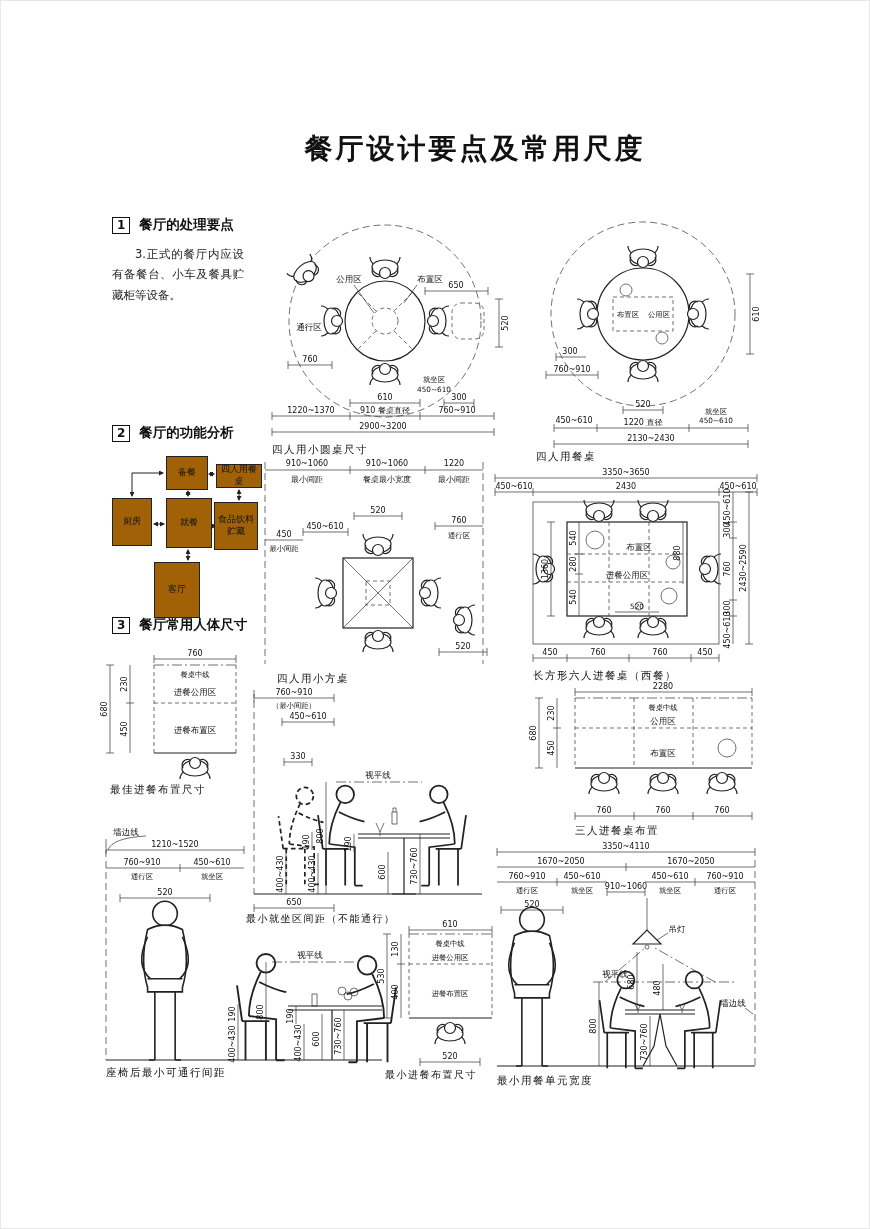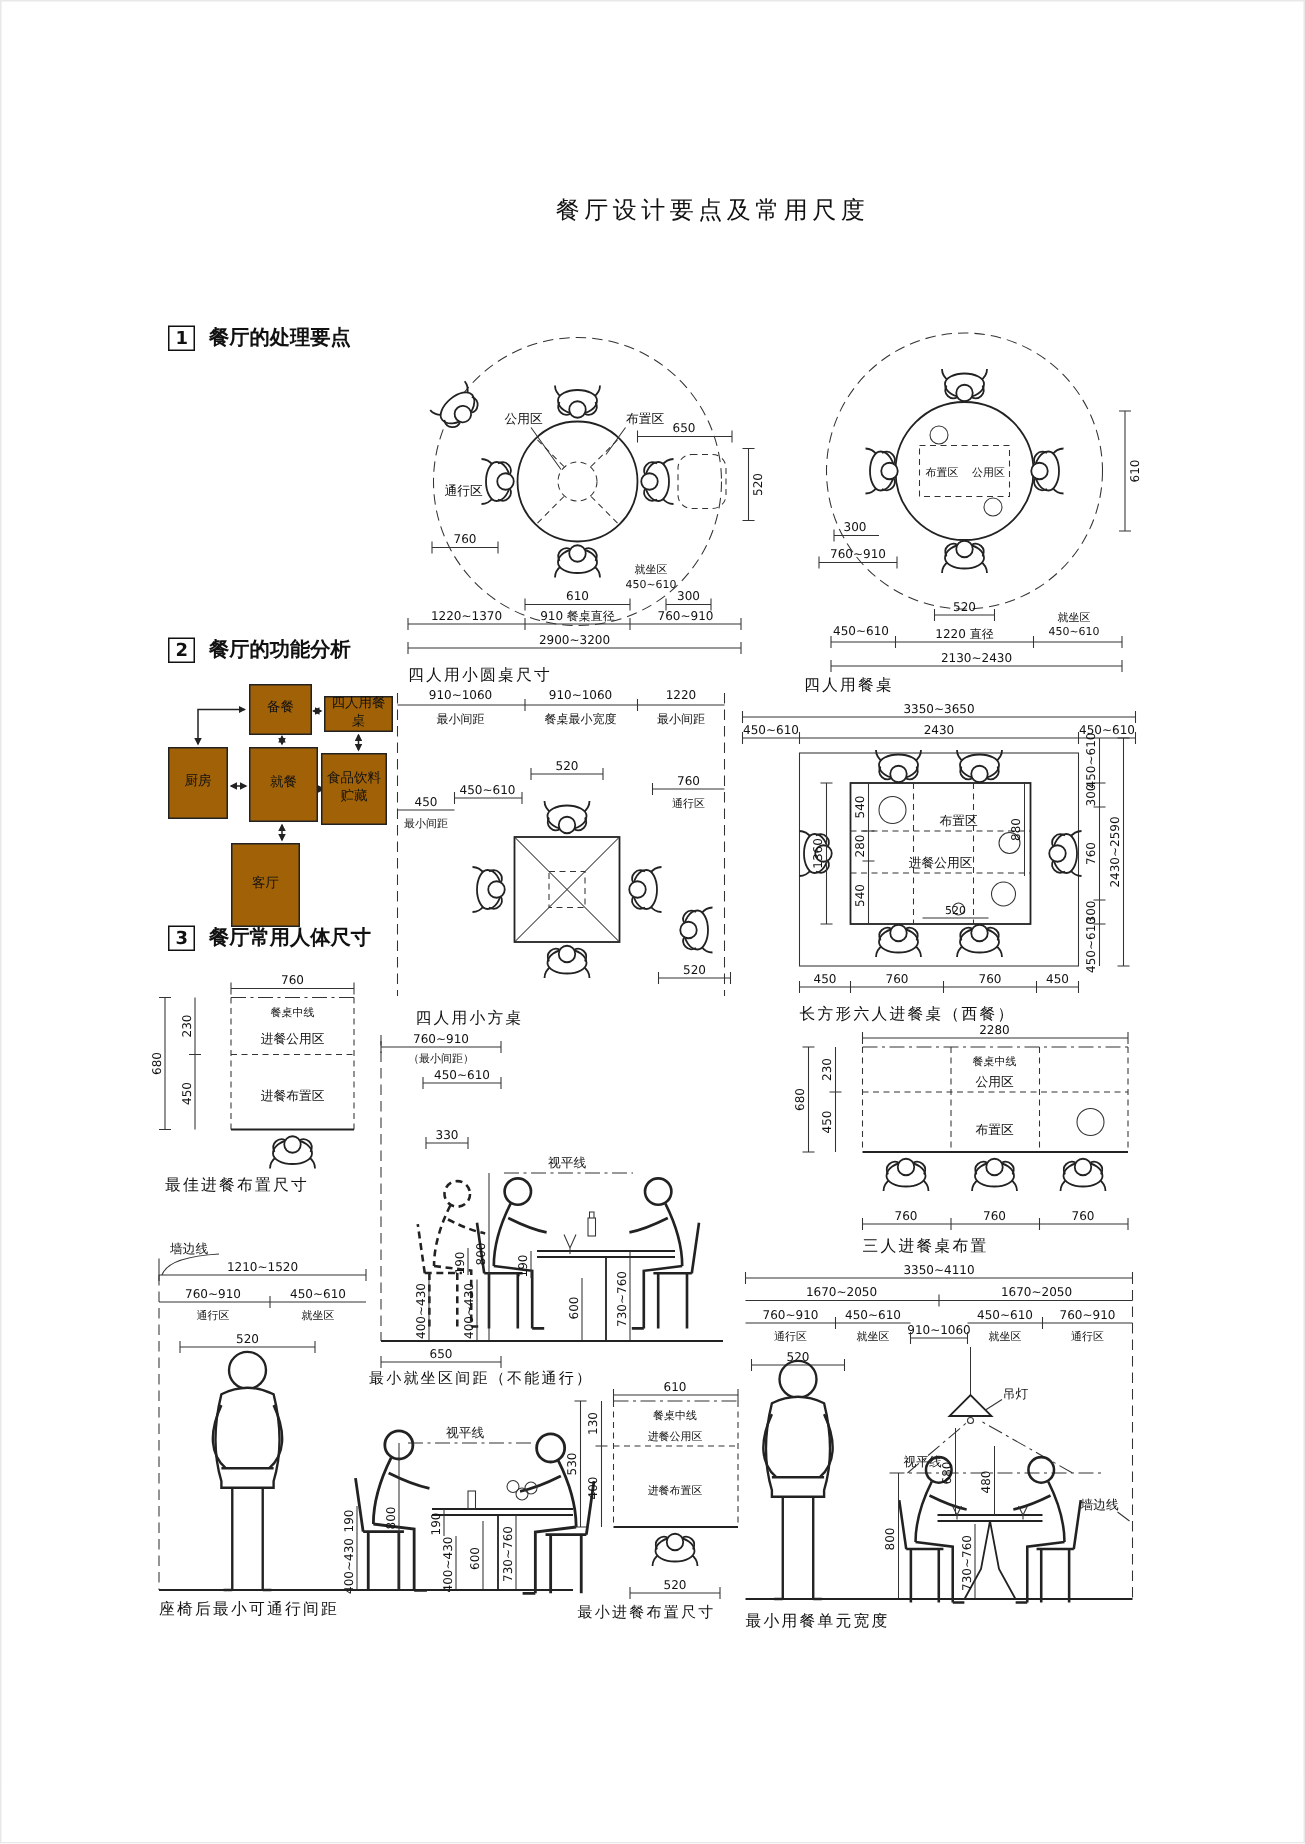--- a/index.html
+++ b/index.html
@@ -1,20 +1,20 @@
 <!DOCTYPE html>
 <html><head>
 <meta charset="utf-8">
 <style>
 *{margin:0;padding:0;box-sizing:border-box}
 html,body{background:#fff}
 body{font-family:"DejaVu Sans","Liberation Sans",sans-serif;color:#1a1a1a}
 #page{position:relative;width:870px;height:1229px;background:#fff;overflow:hidden;box-shadow:inset 0 0 0 1px #e8e8e8}
 .abs{position:absolute}
-#title{font-size:16px;font-weight:normal;letter-spacing:3px;text-align:center;color:#111}
+#title{font-size:28px;font-weight:bold;letter-spacing:3px;text-align:center;color:#111}
 .sec{display:flex;align-items:center;gap:9px;font-size:13.5px;font-weight:bold;color:#111}
 .secnum{display:inline-block;border:1.7px solid #111;padding:0 4px;font-size:12px;line-height:15px;font-weight:bold}
 .paras{width:132px;font-size:11.5px;line-height:1.78;text-align:justify;color:#222}
 .paras p{text-indent:2em}
 .fc-box{position:absolute;border:1.2px solid #222;display:flex;align-items:center;justify-content:center;text-align:center;font-size:9px;line-height:1.3;padding:1px;background:#a16207;color:#111}
 svg{overflow:visible}
 svg text{fill:#111;font-size:8px;text-anchor:middle;font-family:"DejaVu Sans","Liberation Sans",sans-serif}
 svg text.tz{font-size:8.5px}
 svg text.ts{font-size:7.3px}
 svg text.cap{font-size:10.5px;text-anchor:start;letter-spacing:1.5px}
@@ -56,20 +56,21 @@
 
 <div id="page">
 
   <div id="title" class="abs" style="left:275px;top:130px;width:400px">餐厅设计要点及常用尺度</div>
 
   <div class="sec abs" style="left:112px;top:216px">
     <span class="secnum">1</span>
     <span>餐厅的处理要点</span>
   </div>
   <div class="paras abs" style="left:112px;top:244px">
+    <p>3.正式的餐厅内应设有备餐台、小车及餐具贮藏柜等设备。</p>
   </div>
 
   <div class="sec abs" style="left:112px;top:424px">
     <span class="secnum">2</span>
     <span>餐厅的功能分析</span>
   </div>
 
   <div class="abs" style="left:110px;top:452px;width:154px;height:156px">
     <svg class="abs" style="left:0;top:0" width="154" height="156">
       <defs>

